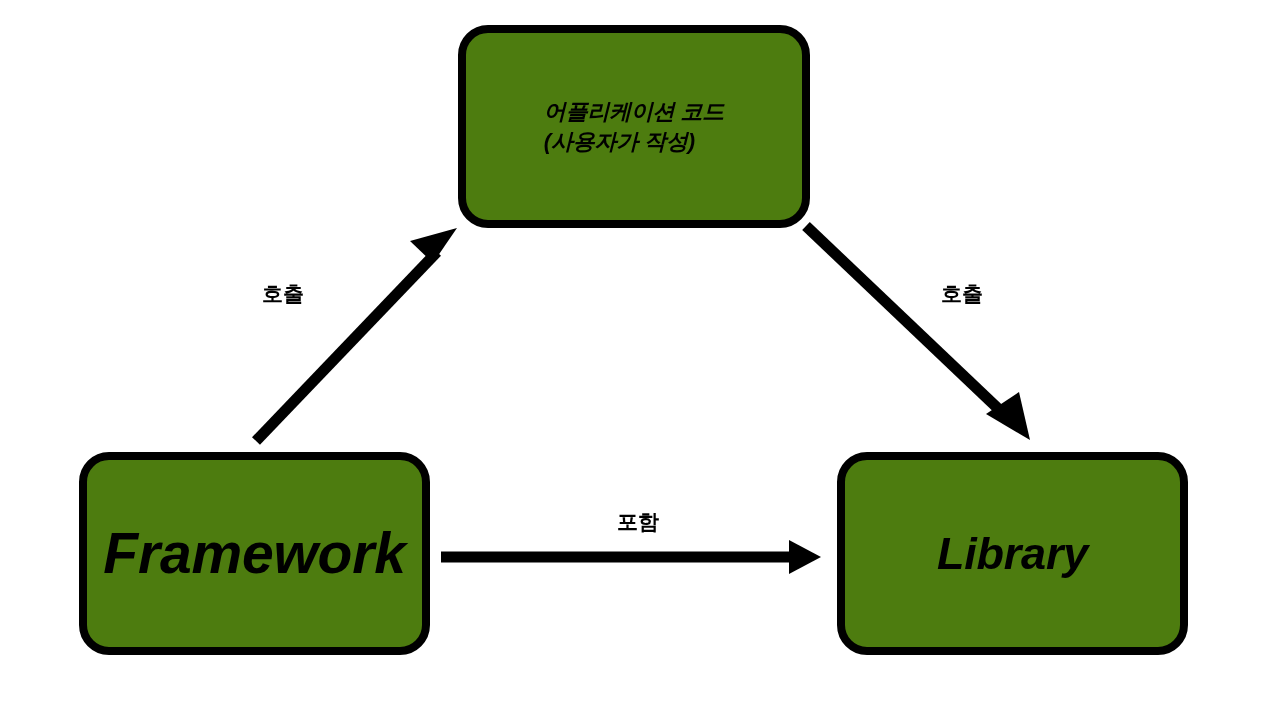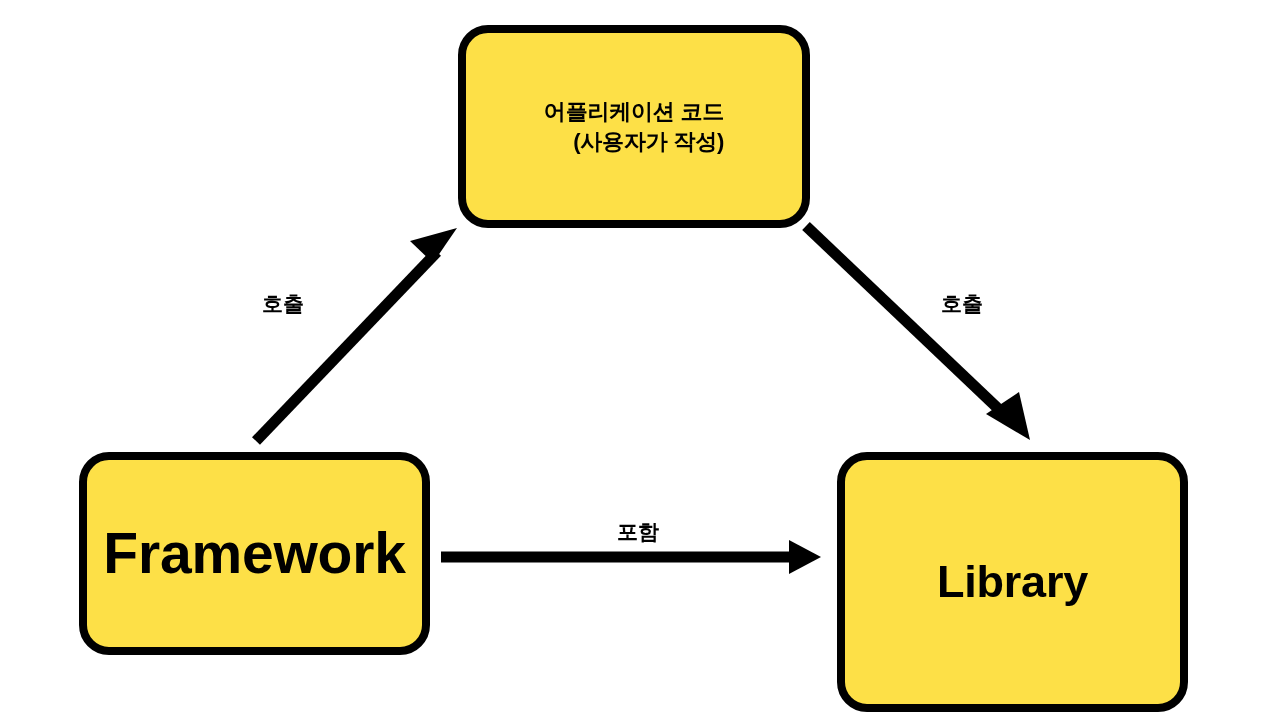--- a/index.html
+++ b/index.html
@@ -29,27 +29,28 @@
     left: 0;
     top: 0;
     width: 1280px;
     height: 720px;
   }
 
   
   .node {
     position: absolute;
     box-sizing: border-box;
-    background: #fde047;
+    background: #4d7c0f;
     border: 8px solid #000000;
     border-radius: 30px;
     display: flex;
     align-items: center;
     justify-content: center;
-    text-align: right;
+    text-align: left;
+    font-style: italic;
   }
 
   .node-label {
     line-height: 1.18;
     font-weight: 700;
     letter-spacing: -0.2px;
     white-space: pre-line;
   }
 
   #node-app {
@@ -70,35 +71,34 @@
     height: 203px;
   }
   #node-framework .node-label {
     font-size: 57px;
   }
 
   #node-library {
     left: 837px;
     top: 452px;
     width: 351px;
-    height: 260px;
+    height: 203px;
   }
   #node-library .node-label {
     font-size: 45px;
   }
 
   
   .edge-label {
     position: absolute;
     font-size: 21px;
     font-weight: 700;
     color: #000000;
     white-space: nowrap;
     line-height: 1;
-    margin-top: 10px;
   }
 
   #edge-label-call-left  { left: 262px; top: 283px; }
   #edge-label-call-right { left: 941px; top: 283px; }
   #edge-label-contains   { left: 617px; top: 511px; }
 </style>
 </head>
 <body>
 
 <div id="canvas">

